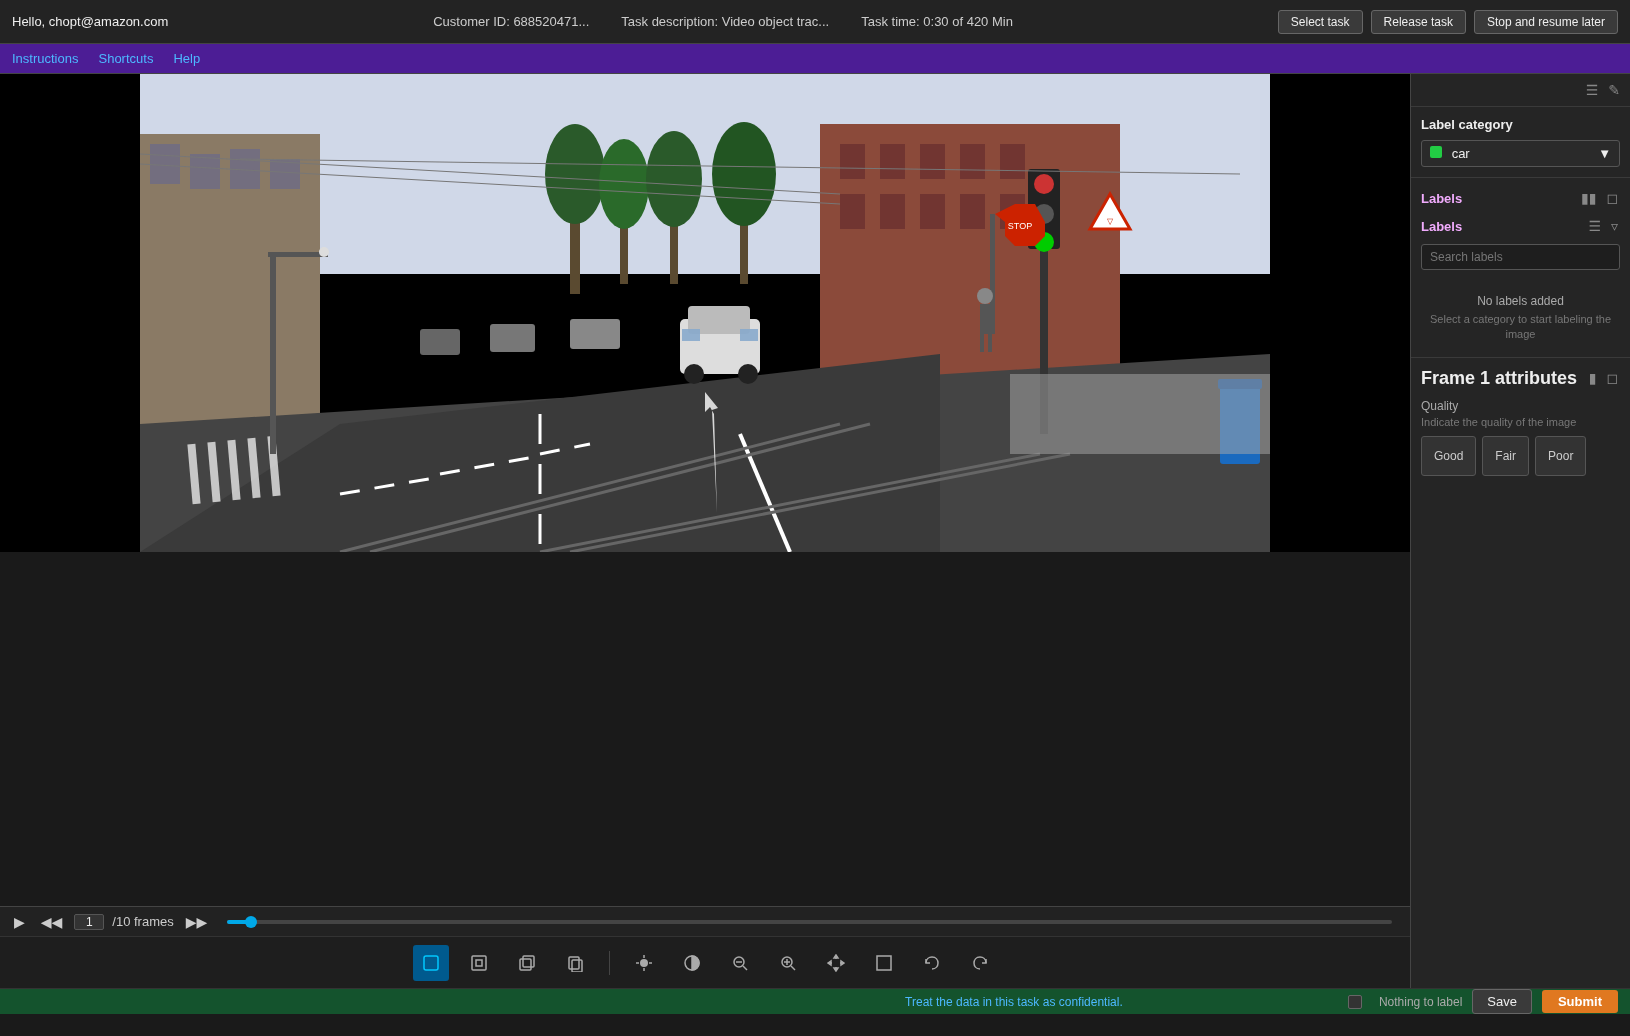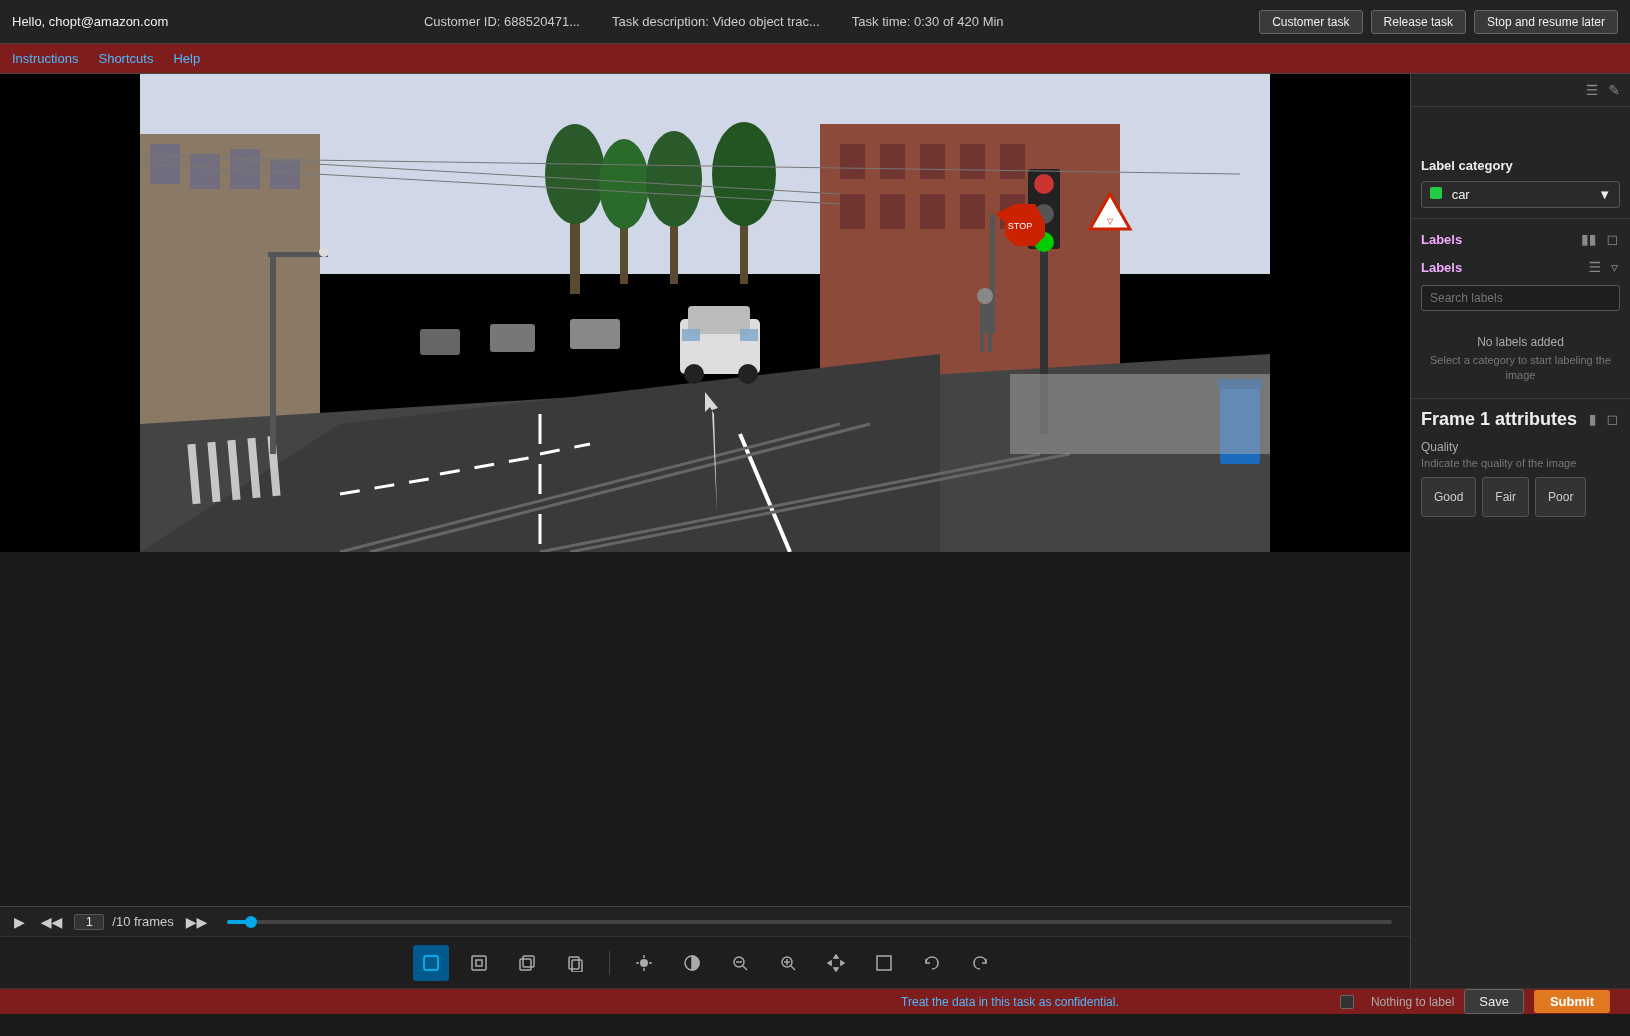--- a/index.html
+++ b/index.html
@@ -24,21 +24,21 @@
       color: #eee;
       border: 1px solid #666;
       padding: 4px 12px;
       border-radius: 3px;
       cursor: pointer;
       font-size: 12px;
     }
 
     
     .nav-bar {
-      background: #7f1d1d;
+      background: #4c1d95;
       border-bottom: 1px solid #444;
       height: 30px;
       display: flex;
       align-items: center;
       padding: 0 12px;
       gap: 20px;
     }
     .nav-bar a {
       color: #4db8ff;
       text-decoration: none;
@@ -172,21 +172,20 @@
     .panel-section-header {
       display: flex;
       align-items: center;
       justify-content: space-between;
       margin-bottom: 8px;
     }
     .panel-section-title {
       color: #eee;
       font-size: 13px;
       font-weight: bold;
-      margin-top: 41px;
     }
     .panel-icons { display: flex; gap: 6px; align-items: center; }
     .panel-icon-btn {
       background: none;
       border: none;
       color: #888;
       cursor: pointer;
       font-size: 14px;
       padding: 2px;
     }
@@ -264,26 +263,26 @@
       color: #ccc;
       padding: 12px 12px;
       border-radius: 3px;
       cursor: pointer;
       font-size: 12px;
     }
 
     
     .bottom-bar {
       height: 26px;
-      background: #7f1d1d;
+      background: #14532d;
       border-top: 1px solid #333;
       display: flex;
       align-items: center;
       justify-content: center;
-      padding: 0 20px;
+      padding: 0 12px;
     }
     .bottom-bar-center {
       flex: 1;
       text-align: center;
       color: #4db8ff;
       font-size: 12px;
     }
     .bottom-bar-right {
       display: flex;
       align-items: center;
@@ -327,21 +326,21 @@
 <body>
 
 <div class="top-bar">
   <span class="top-bar-user">Hello, chopt@amazon.com</span>
   <div class="top-bar-info">
     <span>Customer ID: 688520471...</span>
     <span>Task description: Video object trac...</span>
     <span>Task time: 0:30 of 420 Min</span>
   </div>
   <div class="top-bar-buttons">
-    <button>Customer task</button>
+    <button>Select task</button>
     <button>Release task</button>
     <button>Stop and resume later</button>
   </div>
 </div>
 
 <div class="nav-bar">
   <a href="#">Instructions</a>
   <a href="#">Shortcuts</a>
   <a href="#">Help</a>
 </div>

